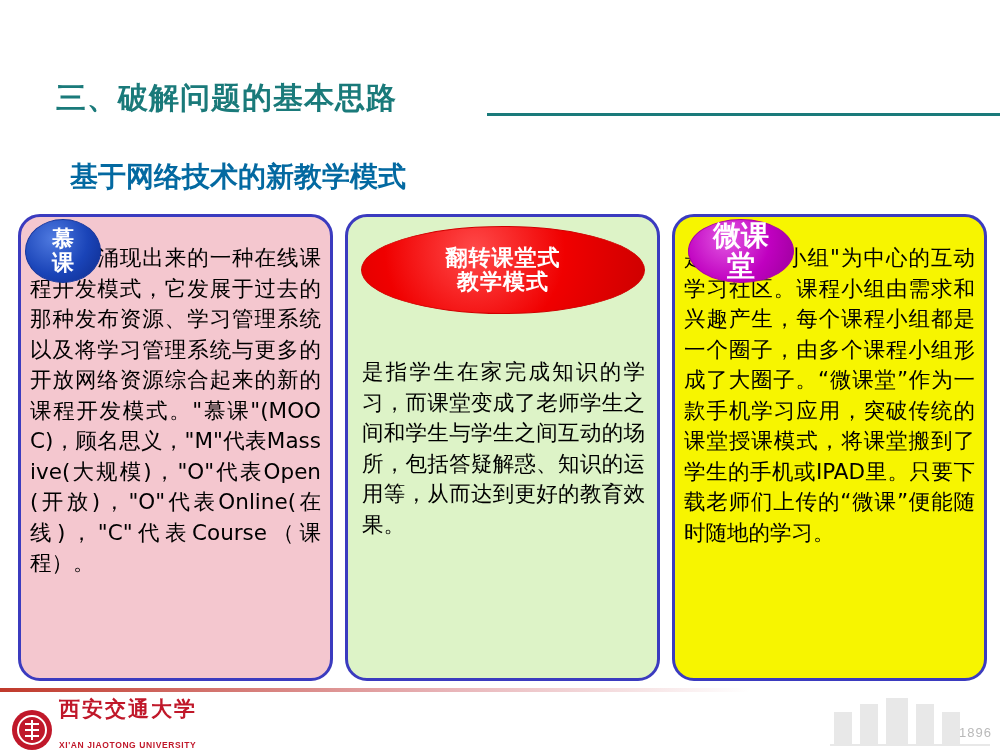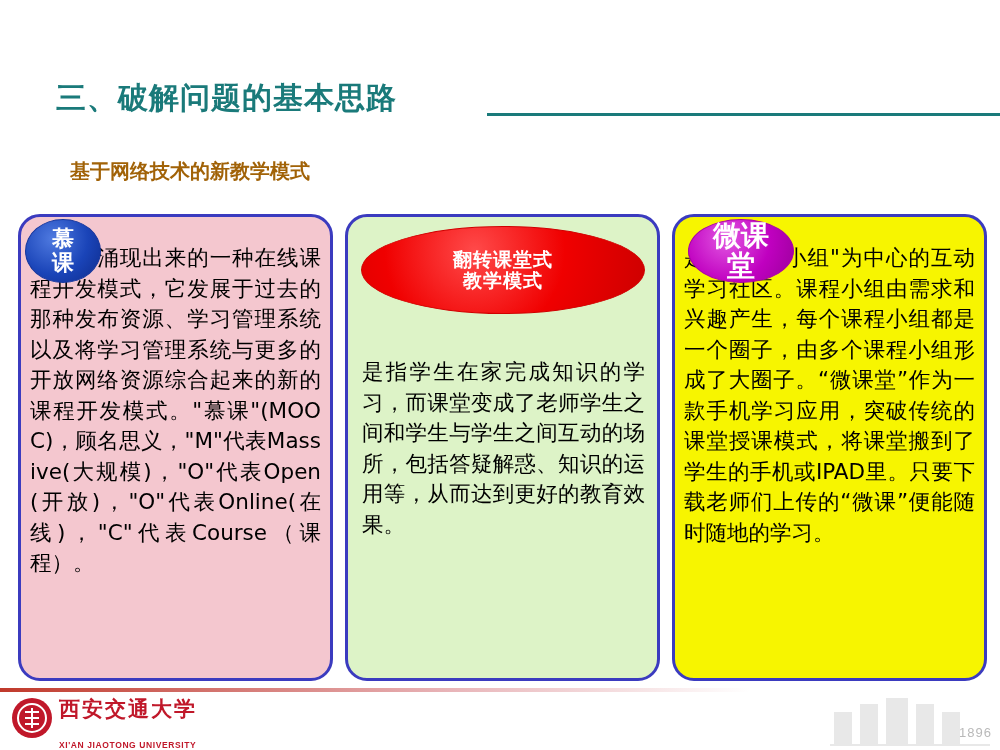--- a/index.html
+++ b/index.html
@@ -34,23 +34,23 @@
     top: 113px;
     width: 513px;
     height: 3px;
     background: #1a7a7a;
   }
 
   .slide-subtitle {
     position: absolute;
     left: 70px;
     top: 158px;
-    font-size: 20px;
-    font-weight: bold;
-    color: #a16207;
+    font-size: 28px;
+    font-weight: bold;
+    color: #0369a1;
     white-space: nowrap;
   }
 
   
   .card {
     position: absolute;
     top: 214px;
     height: 467px;
     border-radius: 22px;
     box-sizing: border-box;
@@ -124,41 +124,41 @@
     background: radial-gradient(circle at 36% 30%, #e257e2 0%, #c000c0 55%, #9a009a 100%);
     font-size: 28px;
     border: 1px solid #a800a8;
   }
   #badge-flip {
     left: 361px;
     top: 226px;
     width: 282px;
     height: 86px;
     background: radial-gradient(circle at 40% 28%, #ff4a4a 0%, #f00000 50%, #cc0000 100%);
-    font-size: 19px;
+    font-size: 22px;
     border: 1px solid #d10000;
     letter-spacing: 1px;
   }
   .badge-line { display: block; }
 
   
   .footer-bar {
     position: absolute;
     left: 0;
     top: 688px;
     width: 1000px;
     height: 4px;
     background: linear-gradient(to right, #c0392b 0%, #e8b4b8 45%, #ffffff 75%, #ffffff 100%);
   }
   .footer-logo {
     position: absolute;
     left: 12px;
     top: 698px;
     display: flex;
-    align-items: flex-start;
+    align-items: flex-end;
     gap: 7px;
   }
   .logo-seal {
     width: 40px;
     height: 40px;
     border-radius: 50%;
     background: #c0182a;
     position: relative;
     flex: none;
   }

